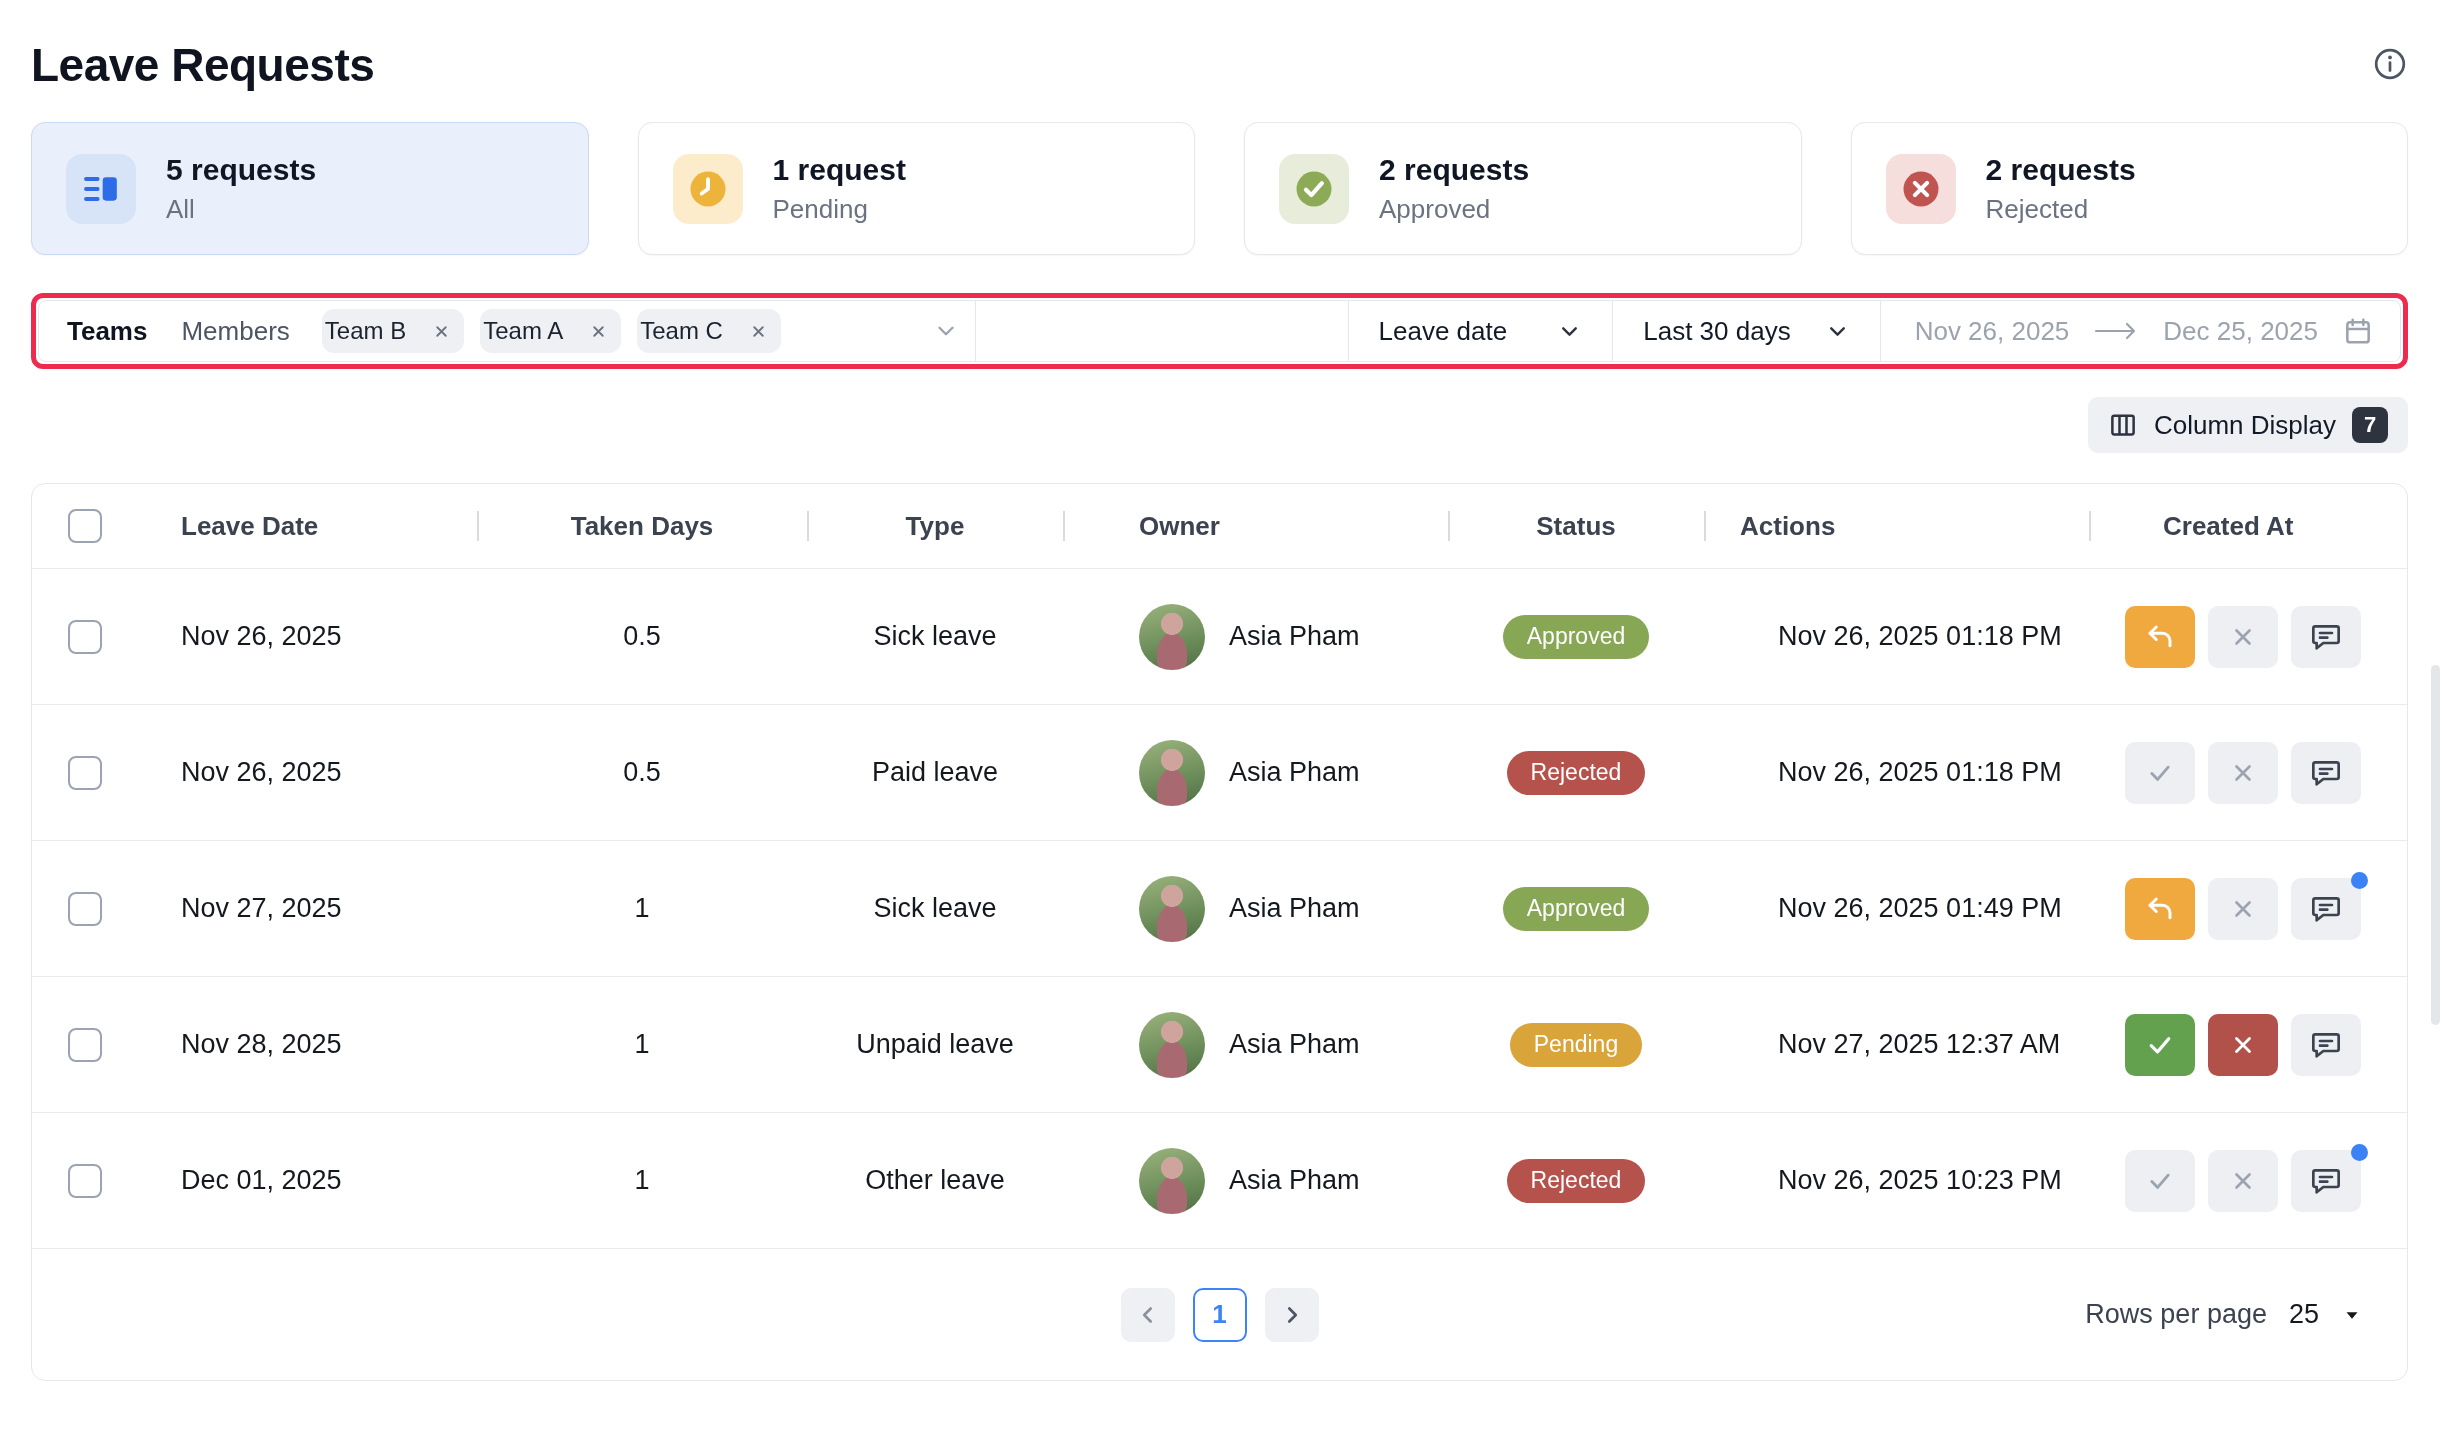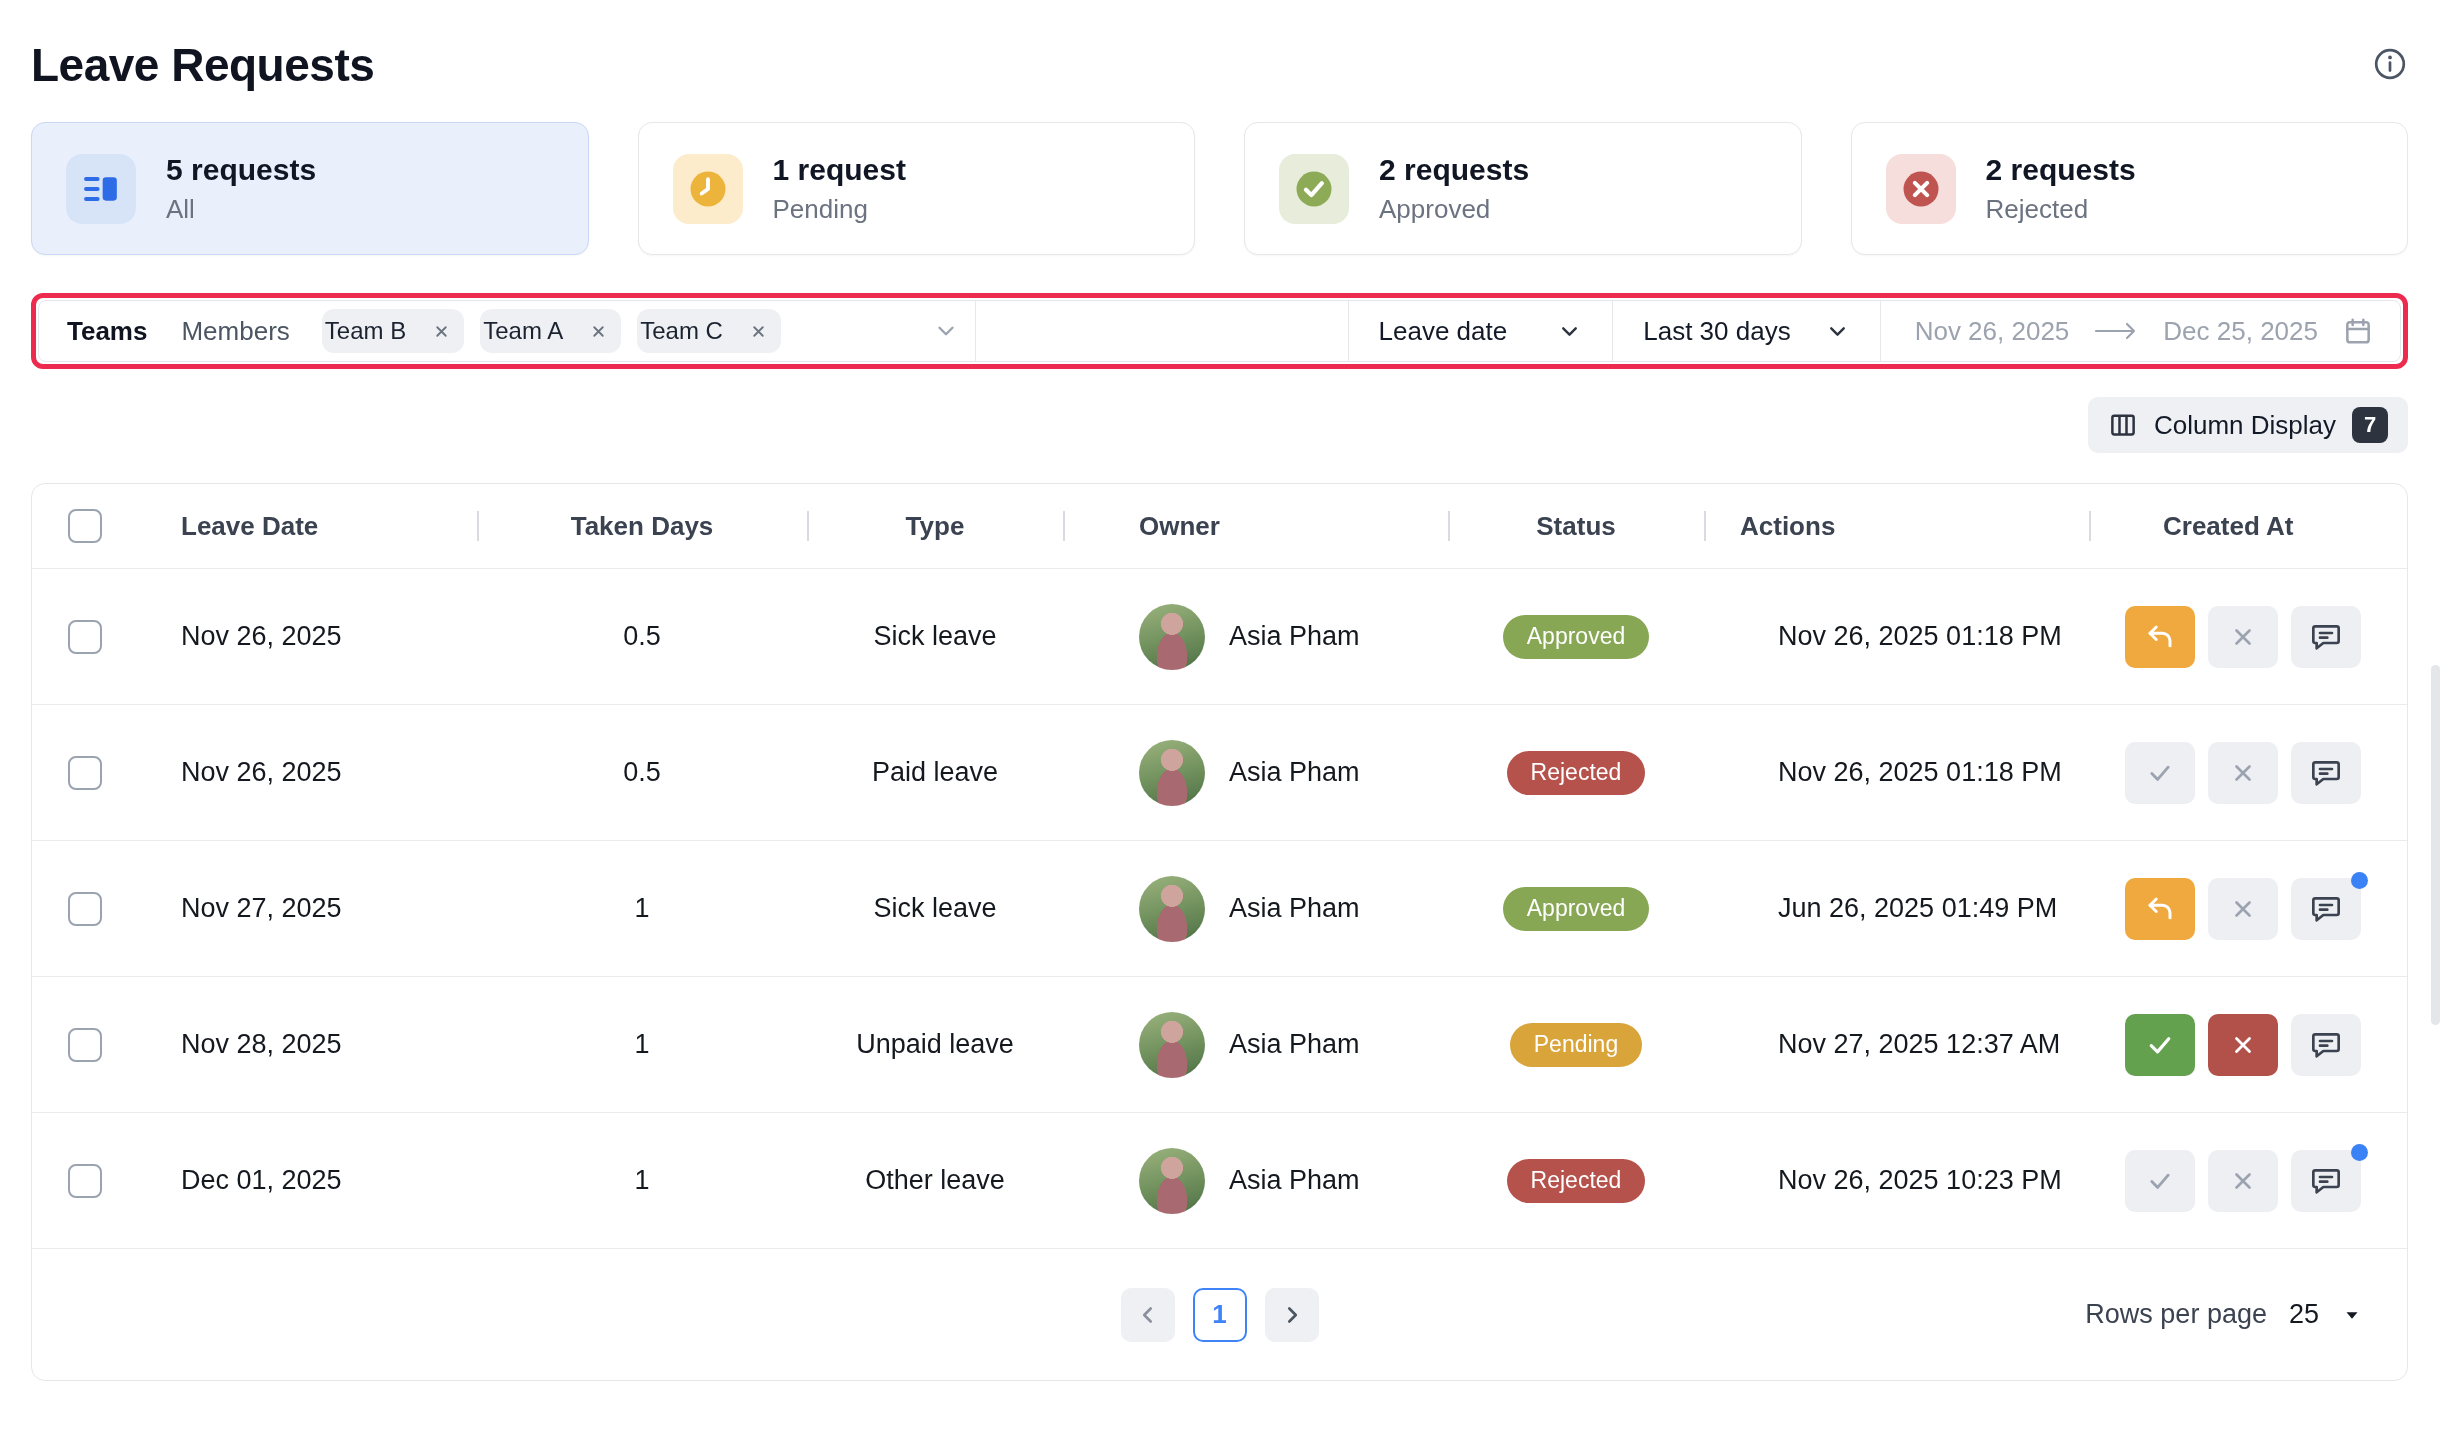--- a/index.html
+++ b/index.html
@@ -324,21 +324,21 @@
       <div class="td c-leave">Nov 27, 2025</div>
       <div class="td c-days">1</div>
       <div class="td c-type">Sick leave</div>
       <div class="td c-owner">
           <span class="avatar"></span>
           <span>Asia Pham</span>
         </div>
       <div class="td c-status">
           <span class="pill pill-approved">Approved</span>
         </div>
-      <div class="td c-created">Jun 26, 2025 01:49 PM</div>
+      <div class="td c-created">Nov 26, 2025 01:49 PM</div>
       <div class="td c-actions">
         <button class="abtn orange">
           <svg width="30" height="30" viewBox="0 0 24 24" fill="none" stroke="#fff" stroke-width="2.4" stroke-linecap="round" stroke-linejoin="round">
               <path d="M9 14L4 9l5-5"></path>
               <path d="M4 9h10a6 6 0 016 6v4"></path>
             </svg>
         </button>
         <button class="abtn">
           <svg width="26" height="26" viewBox="0 0 24 24" stroke="#9aa3af" stroke-width="2.4" stroke-linecap="round">
               <path d="M6 6l12 12M18 6L6 18"></path>

